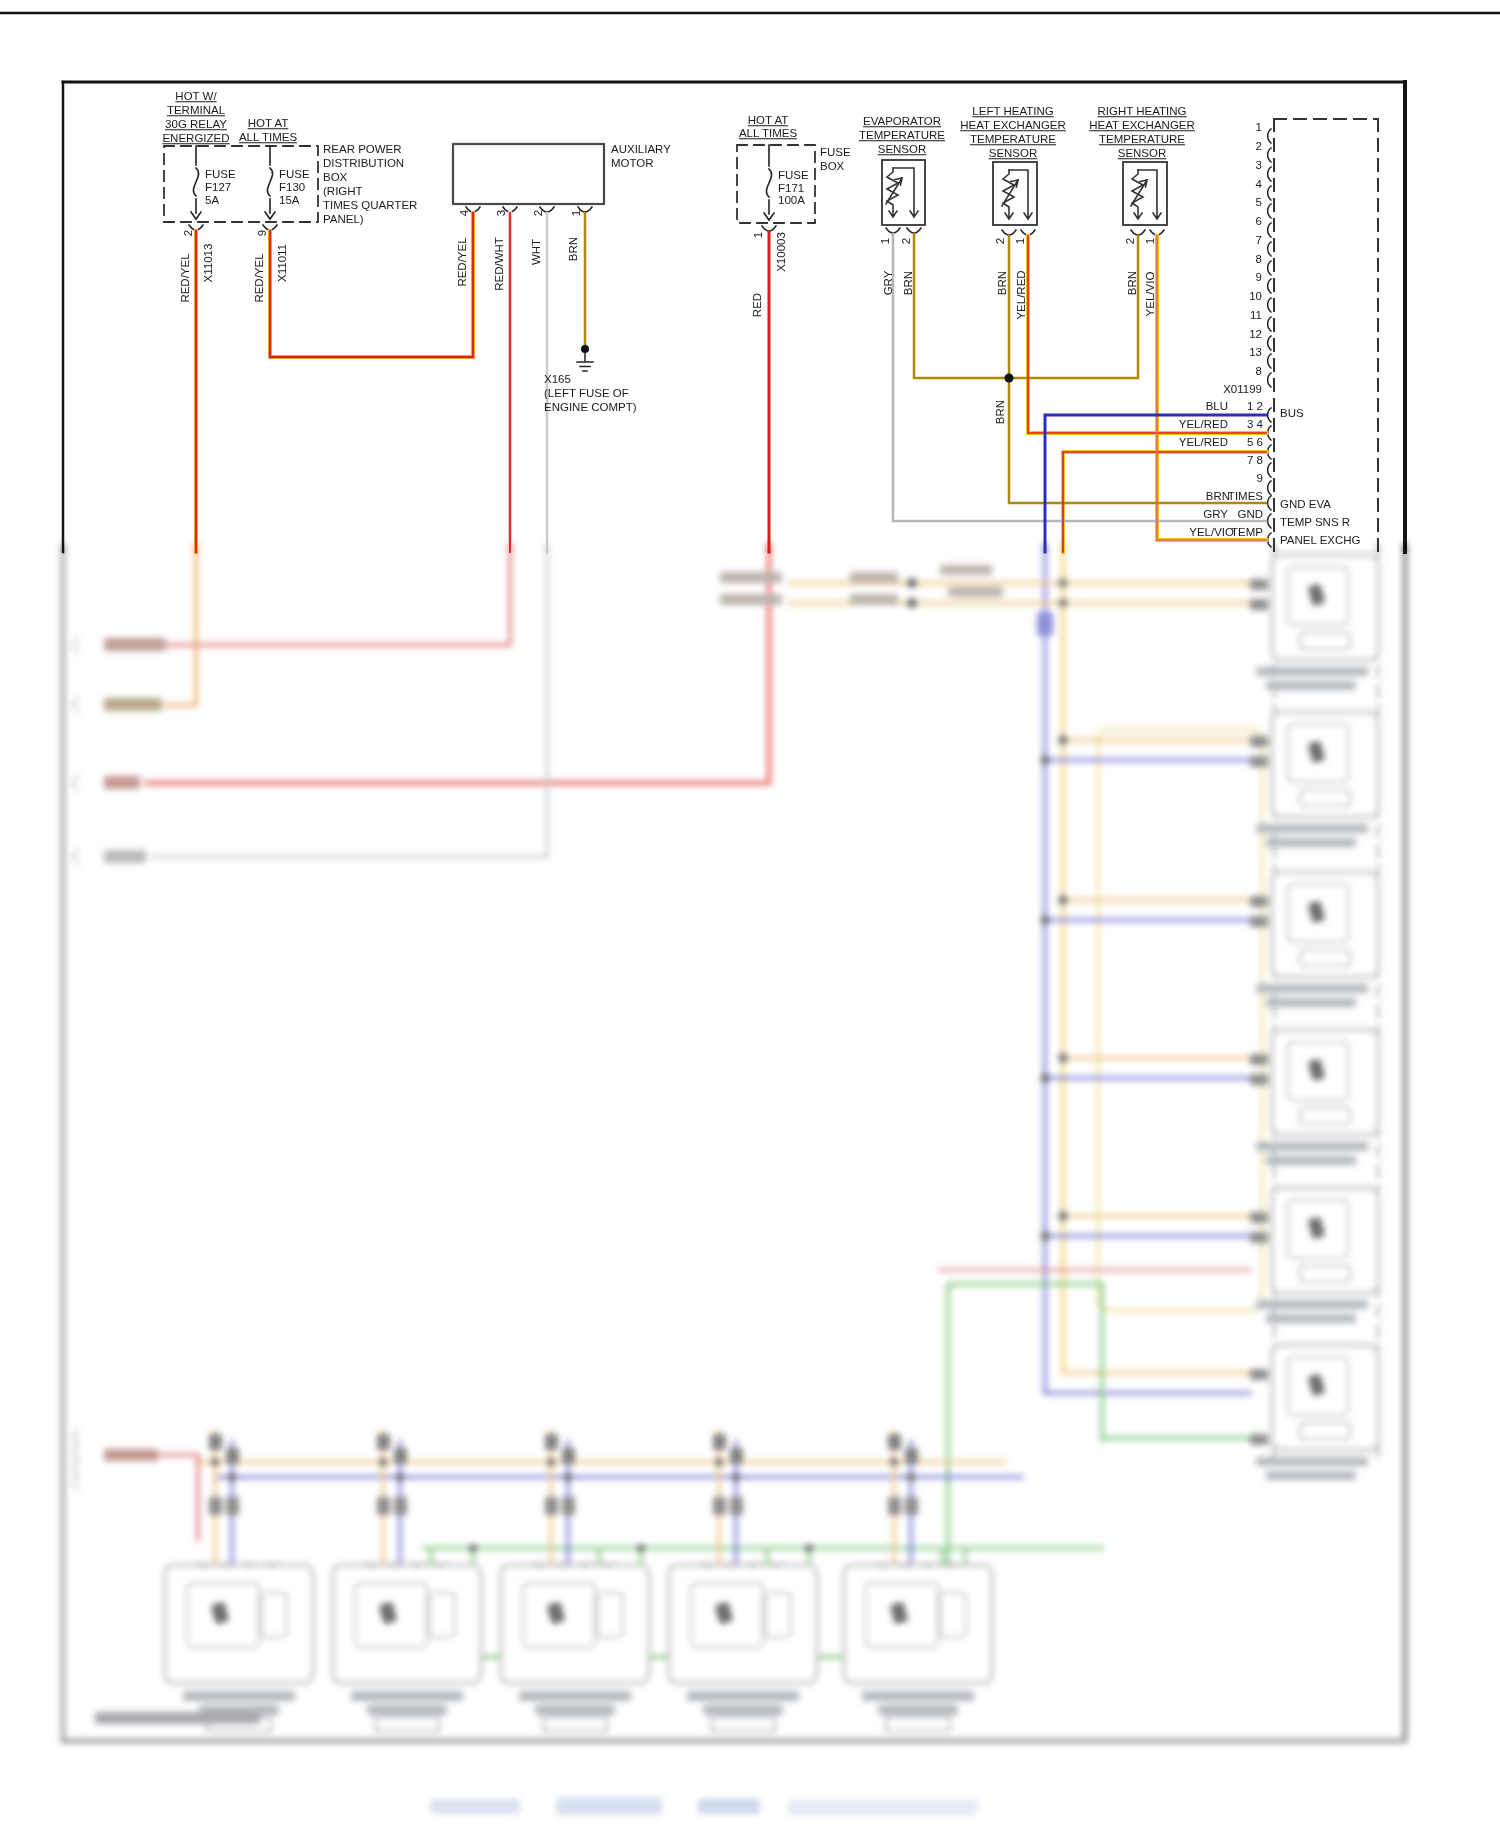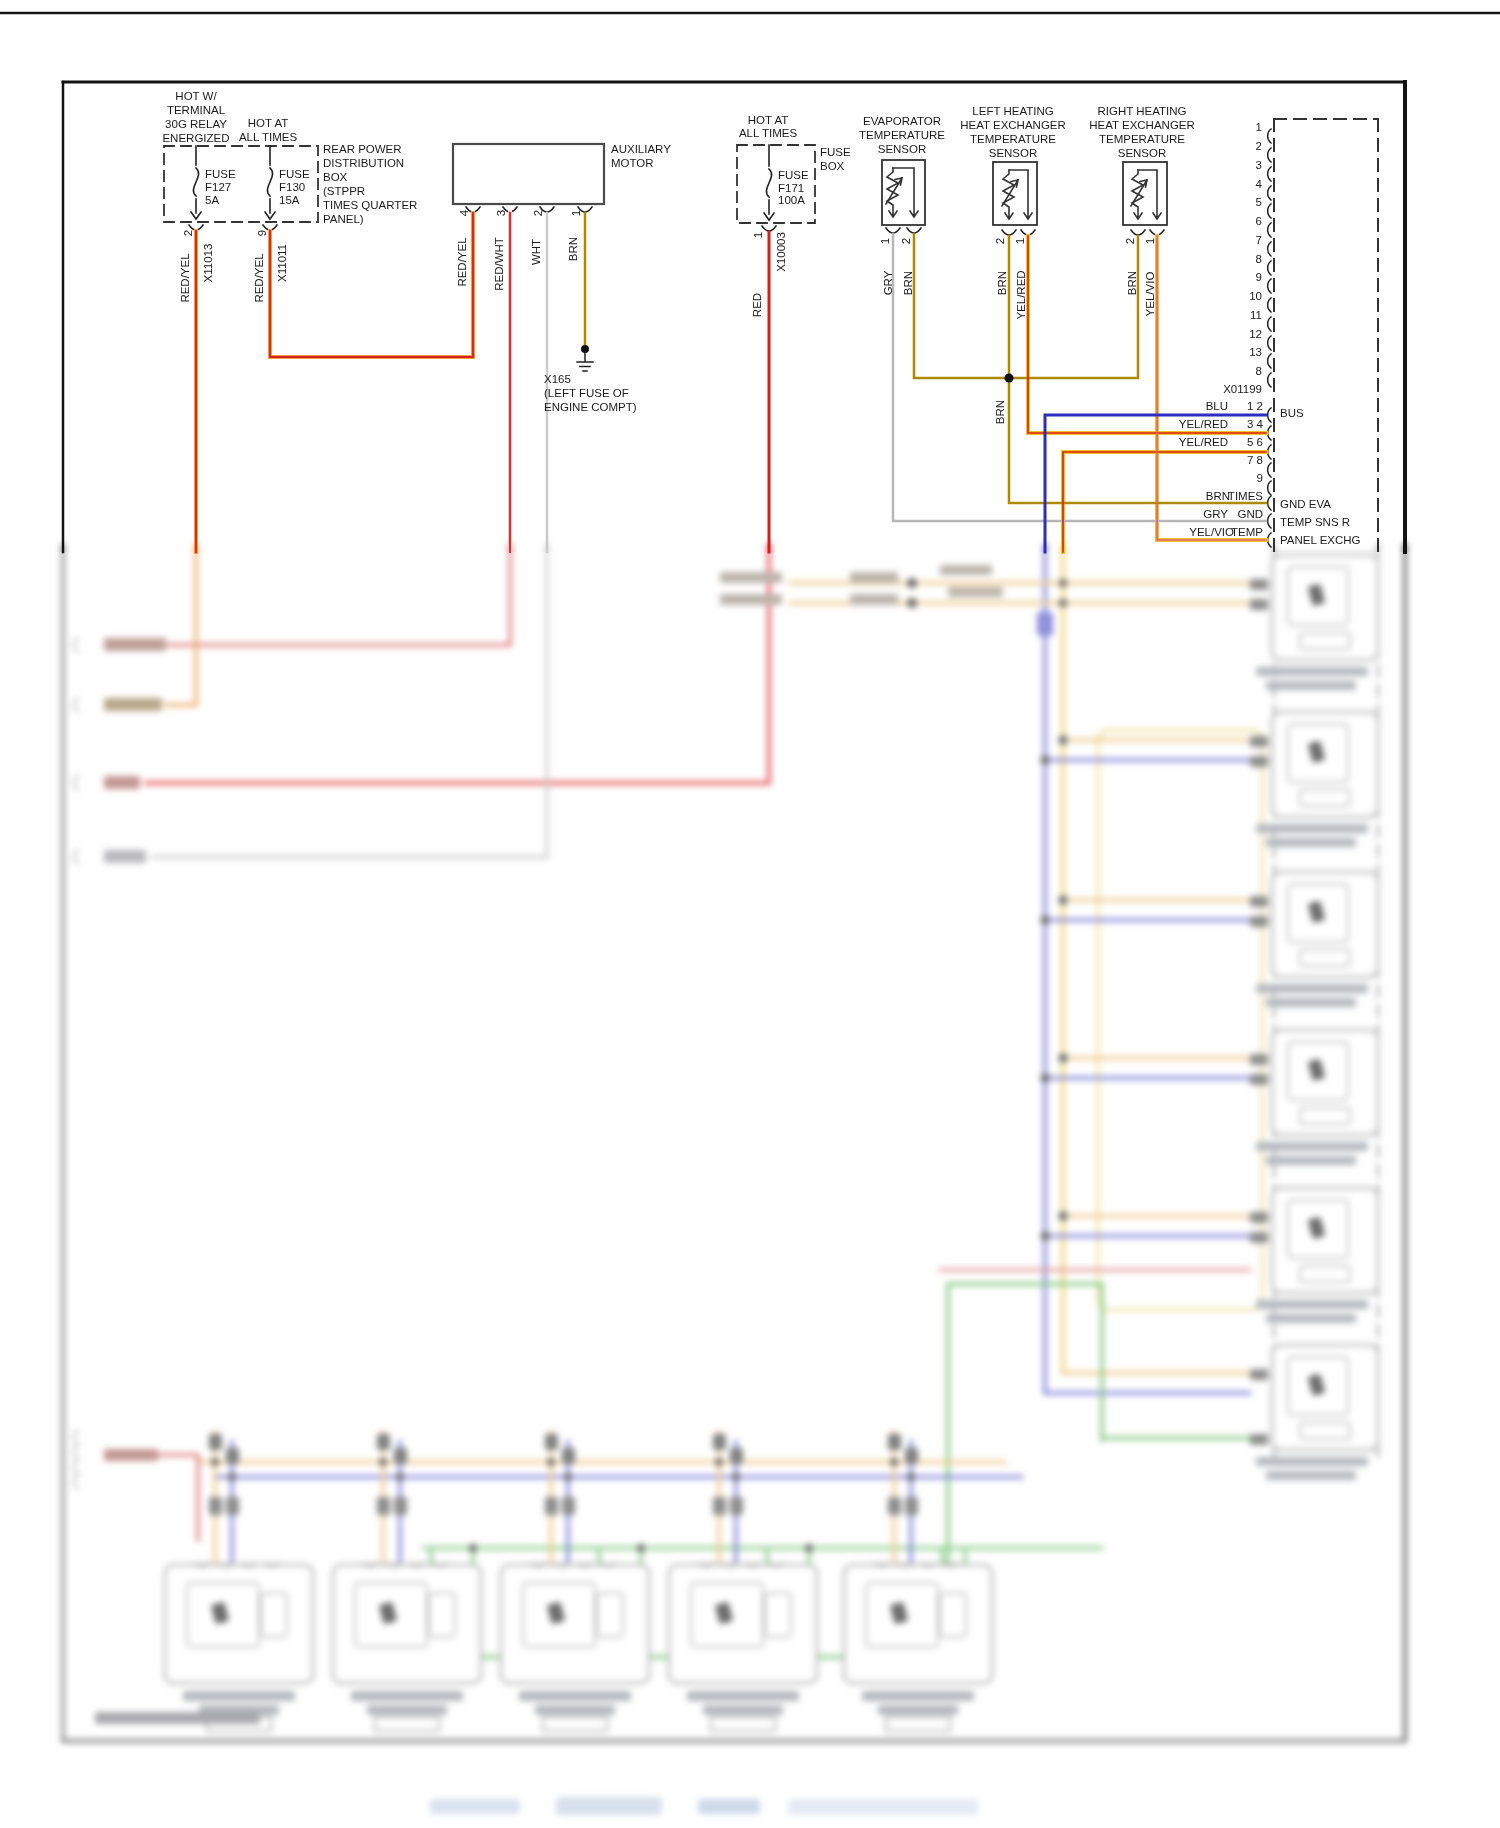--- a/index.html
+++ b/index.html
@@ -3,21 +3,21 @@
 <meta charset="utf-8">
 <style>
   html,body{margin:0;padding:0;background:#fff;}
   .stage{position:relative;width:1500px;height:1828px;background:#ffffff;overflow:hidden;
          font-family:"Liberation Sans",sans-serif;}
   .lay{position:absolute;left:0;top:0;}
   .blur-wrap{position:absolute;left:0;top:0;width:1500px;height:1828px;filter:blur(3px);}
   .veil{position:absolute;left:0;top:552px;width:1500px;height:1276px;
         background:rgba(255,255,255,0.26);pointer-events:none;}
   .t{position:absolute;font-size:11.5px;line-height:1;color:#1b1b1b;white-space:nowrap;}
-  .tc{transform:translate(-50%,-50%);}
+  .tc{transform:translate(-50%,-50%);text-decoration:underline;}
   .tl{transform:translate(0,-50%);}
   .tr{transform:translate(-100%,-50%);}
   .tv{transform:translate(-50%,-50%) rotate(-90deg);}
 </style>
 </head>
 <body>
 
 <div class="stage">
 
   <div class="blur-wrap">
@@ -364,21 +364,21 @@
 
     <div class="t tc" style="left:196px;top:97px">HOT W/</div>
     <div class="t tc" style="left:196px;top:111px">TERMINAL</div>
     <div class="t tc" style="left:196px;top:125px">30G RELAY</div>
     <div class="t tc" style="left:196px;top:139px">ENERGIZED</div>
     <div class="t tc" style="left:268px;top:124px">HOT AT</div>
     <div class="t tc" style="left:268px;top:138px">ALL TIMES</div>
     <div class="t tl" style="left:323px;top:150px">REAR POWER</div>
     <div class="t tl" style="left:323px;top:164px">DISTRIBUTION</div>
     <div class="t tl" style="left:323px;top:178px">BOX</div>
-    <div class="t tl" style="left:323px;top:192px">(STPPR</div>
+    <div class="t tl" style="left:323px;top:192px">(RIGHT</div>
     <div class="t tl" style="left:323px;top:206px">TIMES QUARTER</div>
     <div class="t tl" style="left:323px;top:220px">PANEL)</div>
     <div class="t tl" style="left:205px;top:175px">FUSE</div>
     <div class="t tl" style="left:205px;top:188px">F127</div>
     <div class="t tl" style="left:205px;top:201px">5A</div>
     <div class="t tl" style="left:279px;top:175px">FUSE</div>
     <div class="t tl" style="left:279px;top:188px">F130</div>
     <div class="t tl" style="left:279px;top:201px">15A</div>
     <div class="t tv" style="left:189px;top:233px">2</div>
     <div class="t tv" style="left:263px;top:233px">9</div>

